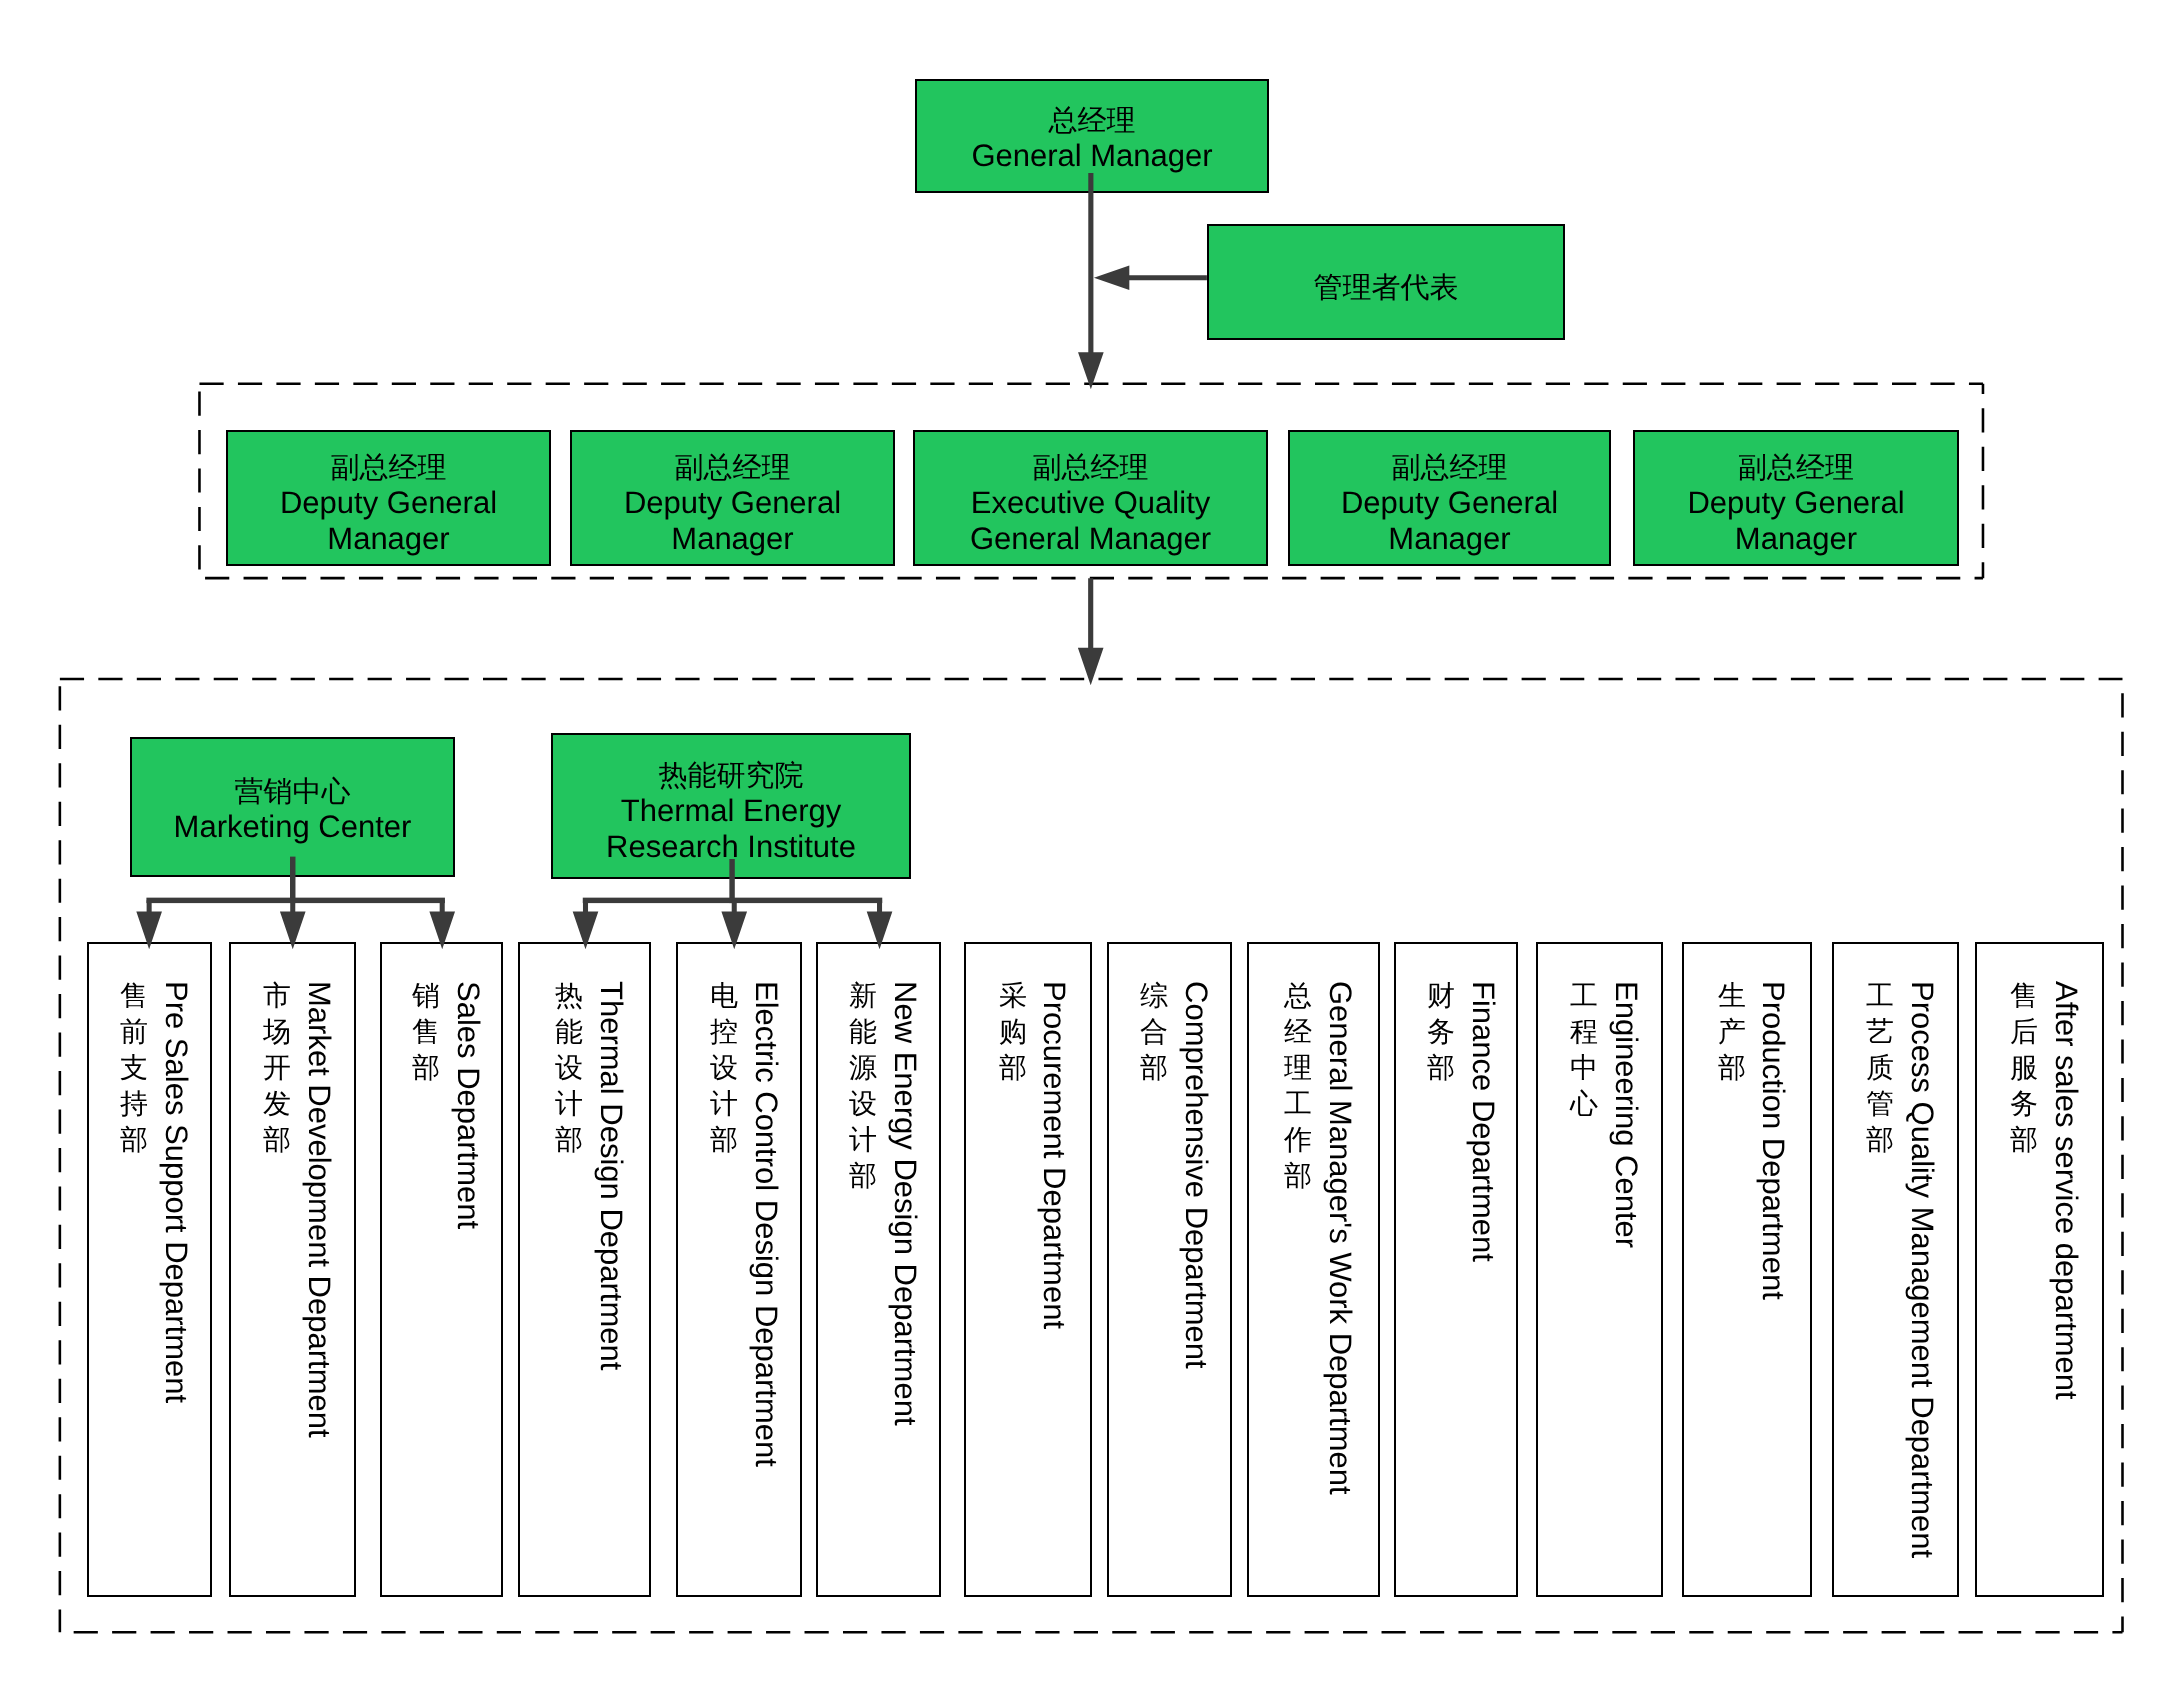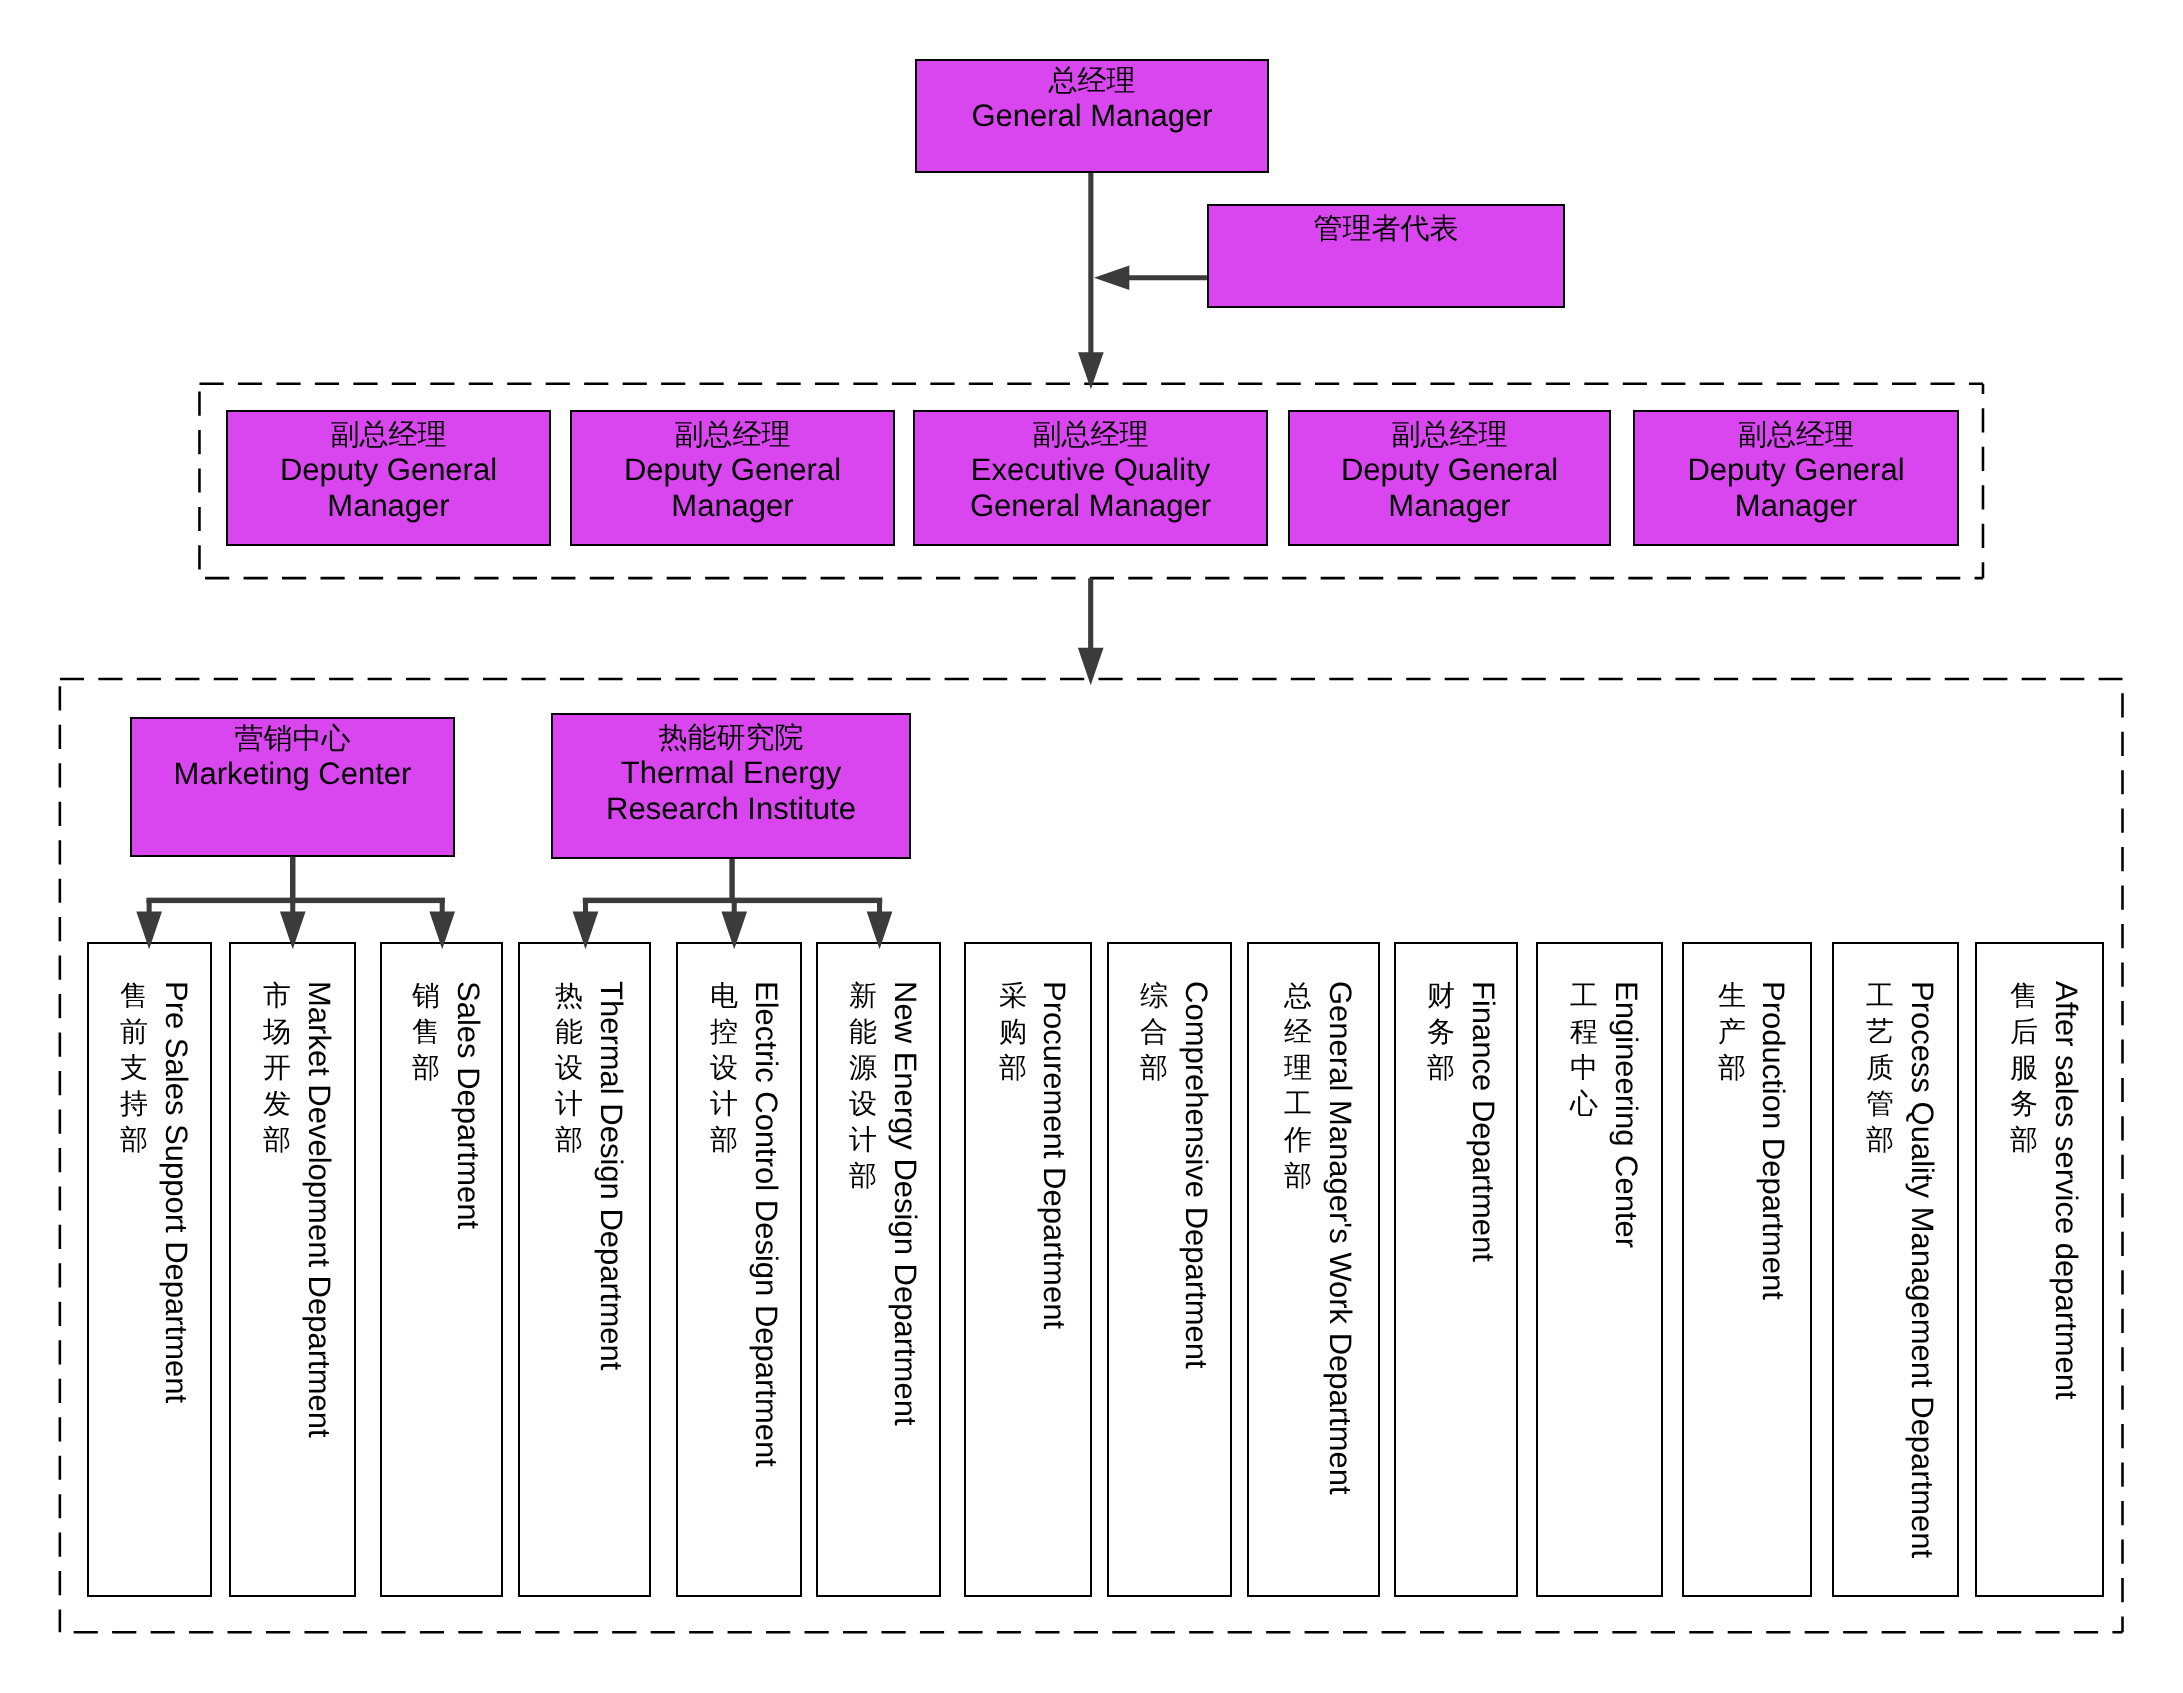--- a/index.html
+++ b/index.html
@@ -4,22 +4,22 @@
 <title>Organization Chart</title>
 <style>
   html,body{margin:0;padding:0;background:#ffffff;}
   body{width:2183px;height:1694px;overflow:hidden;
        font-family:"Liberation Sans","DejaVu Sans",sans-serif;
        color:#000000;-webkit-font-smoothing:antialiased;text-rendering:geometricPrecision;}
   #stage{position:relative;width:2183px;height:1694px;background:#ffffff;
          will-change:transform;transform:translateZ(0);}
 
   
-  .box{position:absolute;box-sizing:border-box;border:2.4px solid #000000;background:#d946ef;
-       display:flex;align-items:flex-start;justify-content:center;text-align:center;z-index:3;}
+  .box{position:absolute;box-sizing:border-box;border:2.4px solid #000000;background:#22c55e;
+       display:flex;align-items:center;justify-content:center;text-align:center;z-index:3;margin-top:20px;}
   .box .lines{position:relative;top:3.2px;}
   .box.three .lines{top:5.6px;}
   .cn{display:block;font-size:29px;line-height:34px;}
   .en{display:block;font-size:31px;line-height:36px;}
   .en .ln{display:block;}
 
   
   .vbox{position:absolute;box-sizing:border-box;border:2.4px solid #000000;background:#ffffff;
         z-index:3;top:942px;height:655px;}
   .vline{writing-mode:vertical-lr;text-orientation:mixed;position:absolute;
@@ -54,21 +54,21 @@
     </g>
   </svg>
 
   <div class="box" style="left:915px;top:59px;width:354px;height:114px">
     <div class="lines">
       <span class="cn">总经理</span>
       <span class="en">General Manager</span>
     </div>
   </div>
 
-  <div class="box three" style="left:1207px;top:204px;width:358px;height:104px">
+  <div class="box three" style="left:1207px;top:204px;width:358px;height:116px">
     <div class="lines">
       <span class="cn">管理者代表</span>
     </div>
   </div>
 
   <div class="box three" style="left:226px;top:410px;width:325px;height:136px">
     <div class="lines">
       <span class="cn">副总经理</span>
       <span class="en">
           <span class="ln">Deputy General</span>

